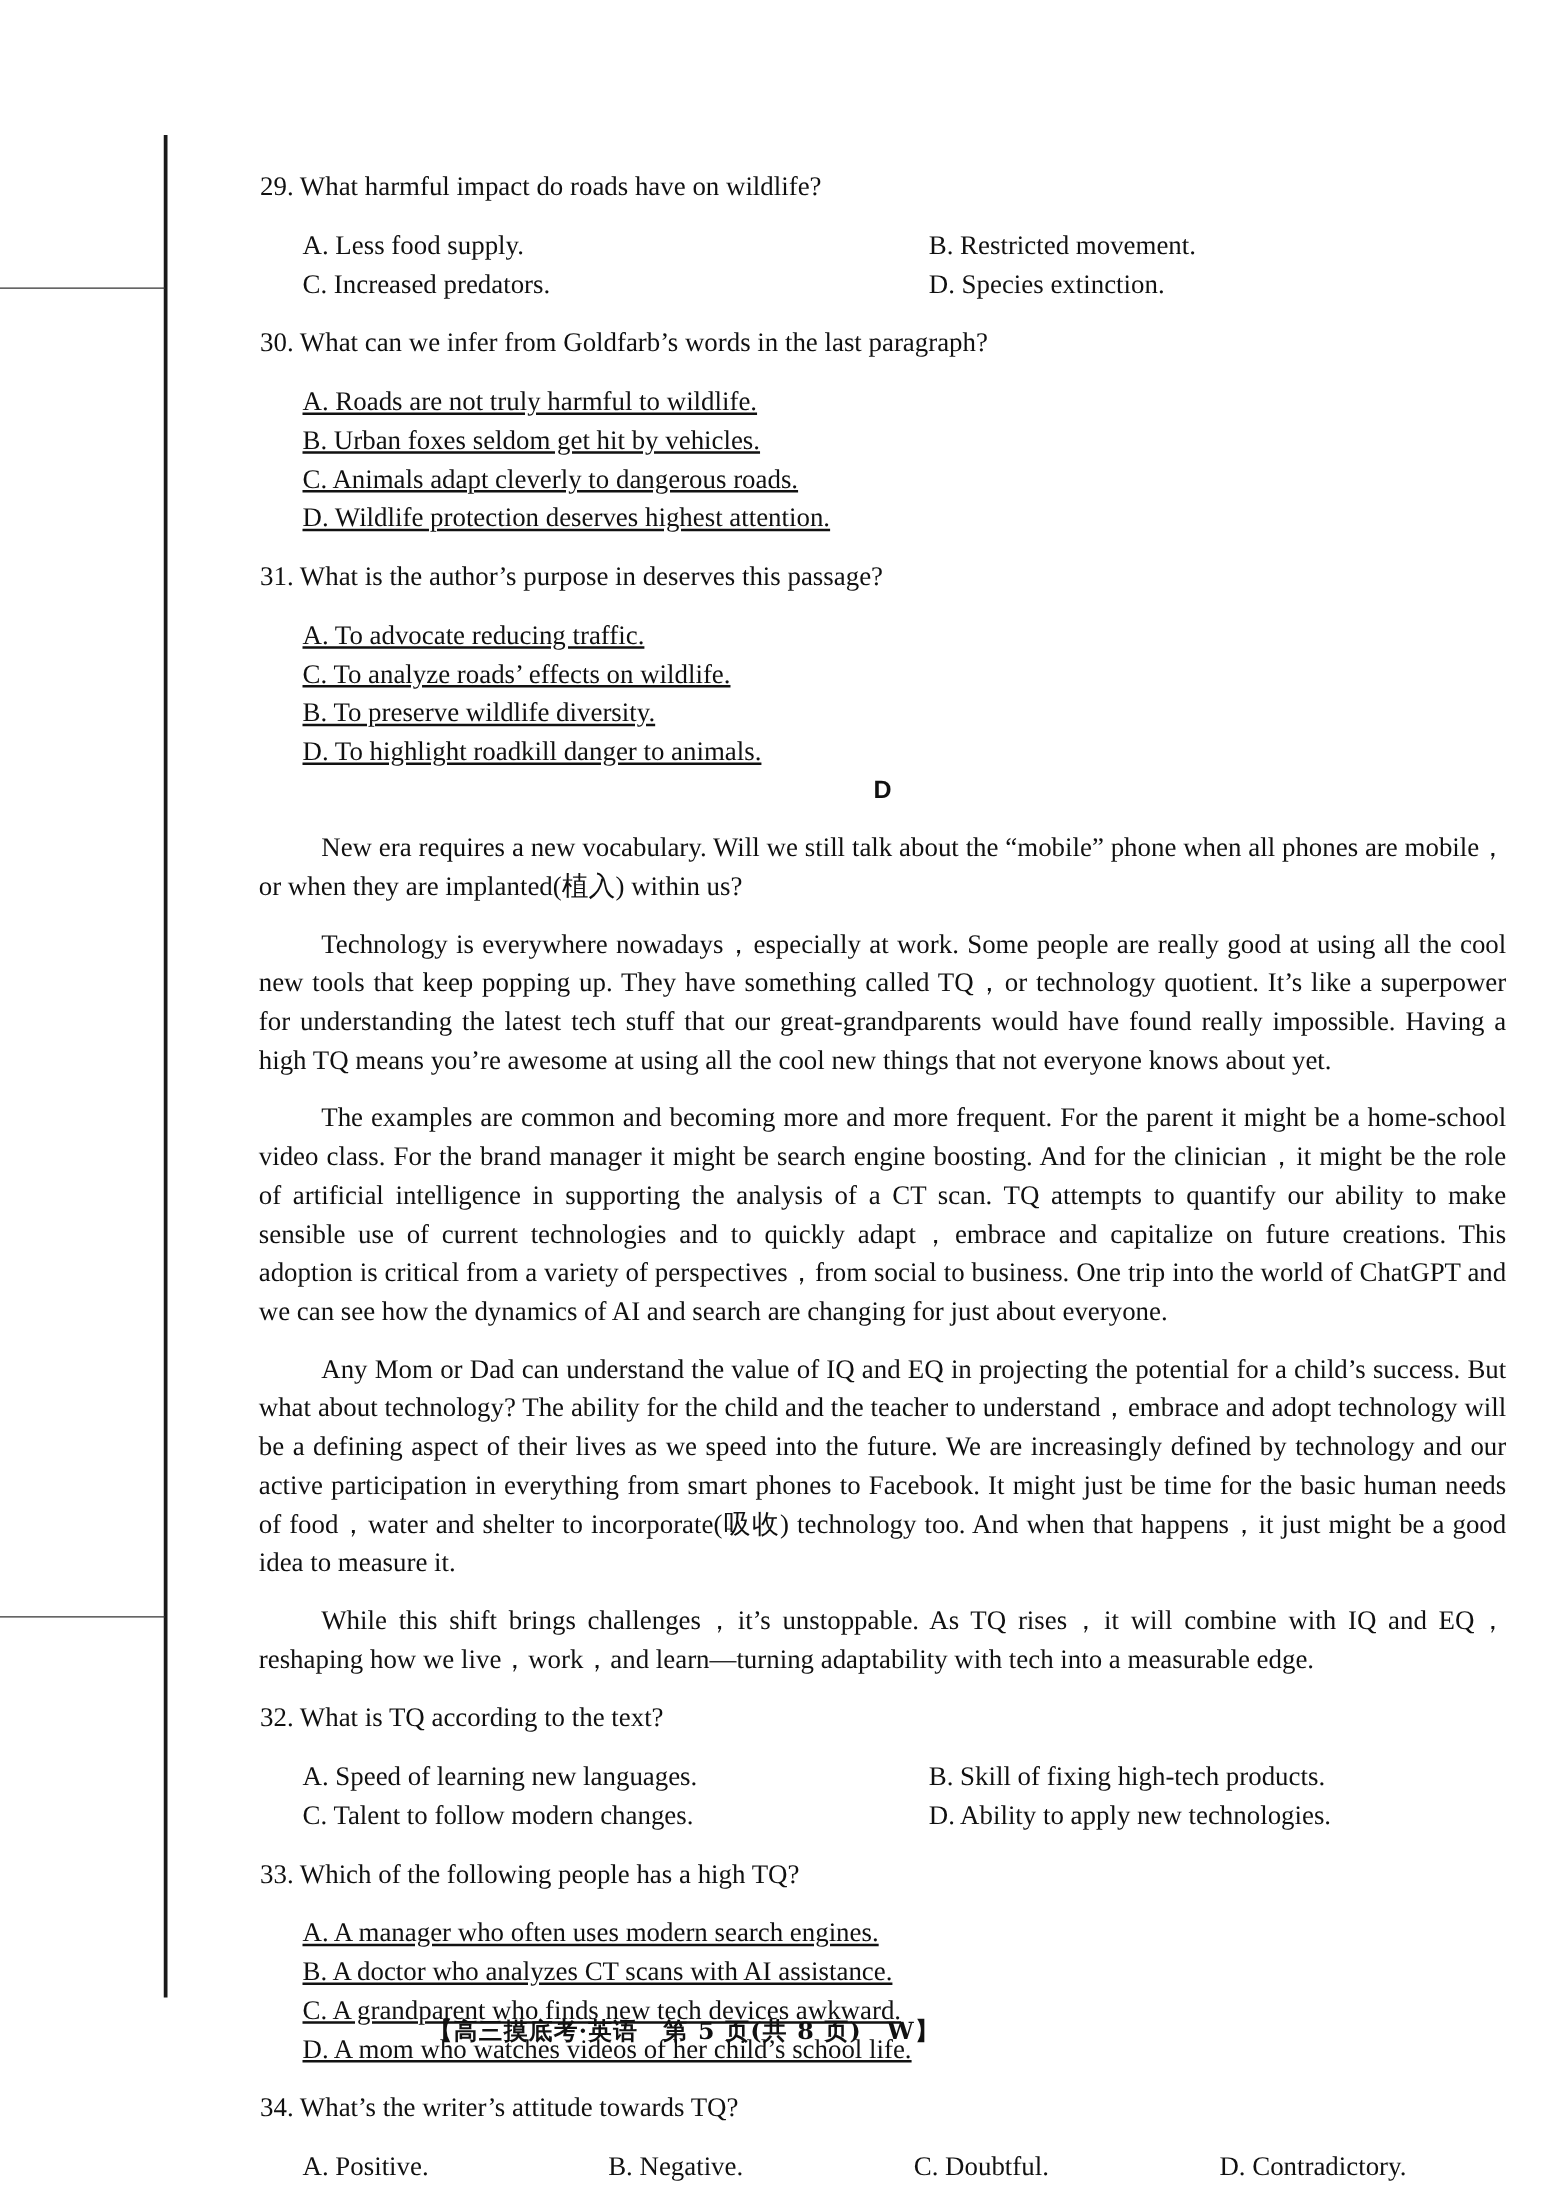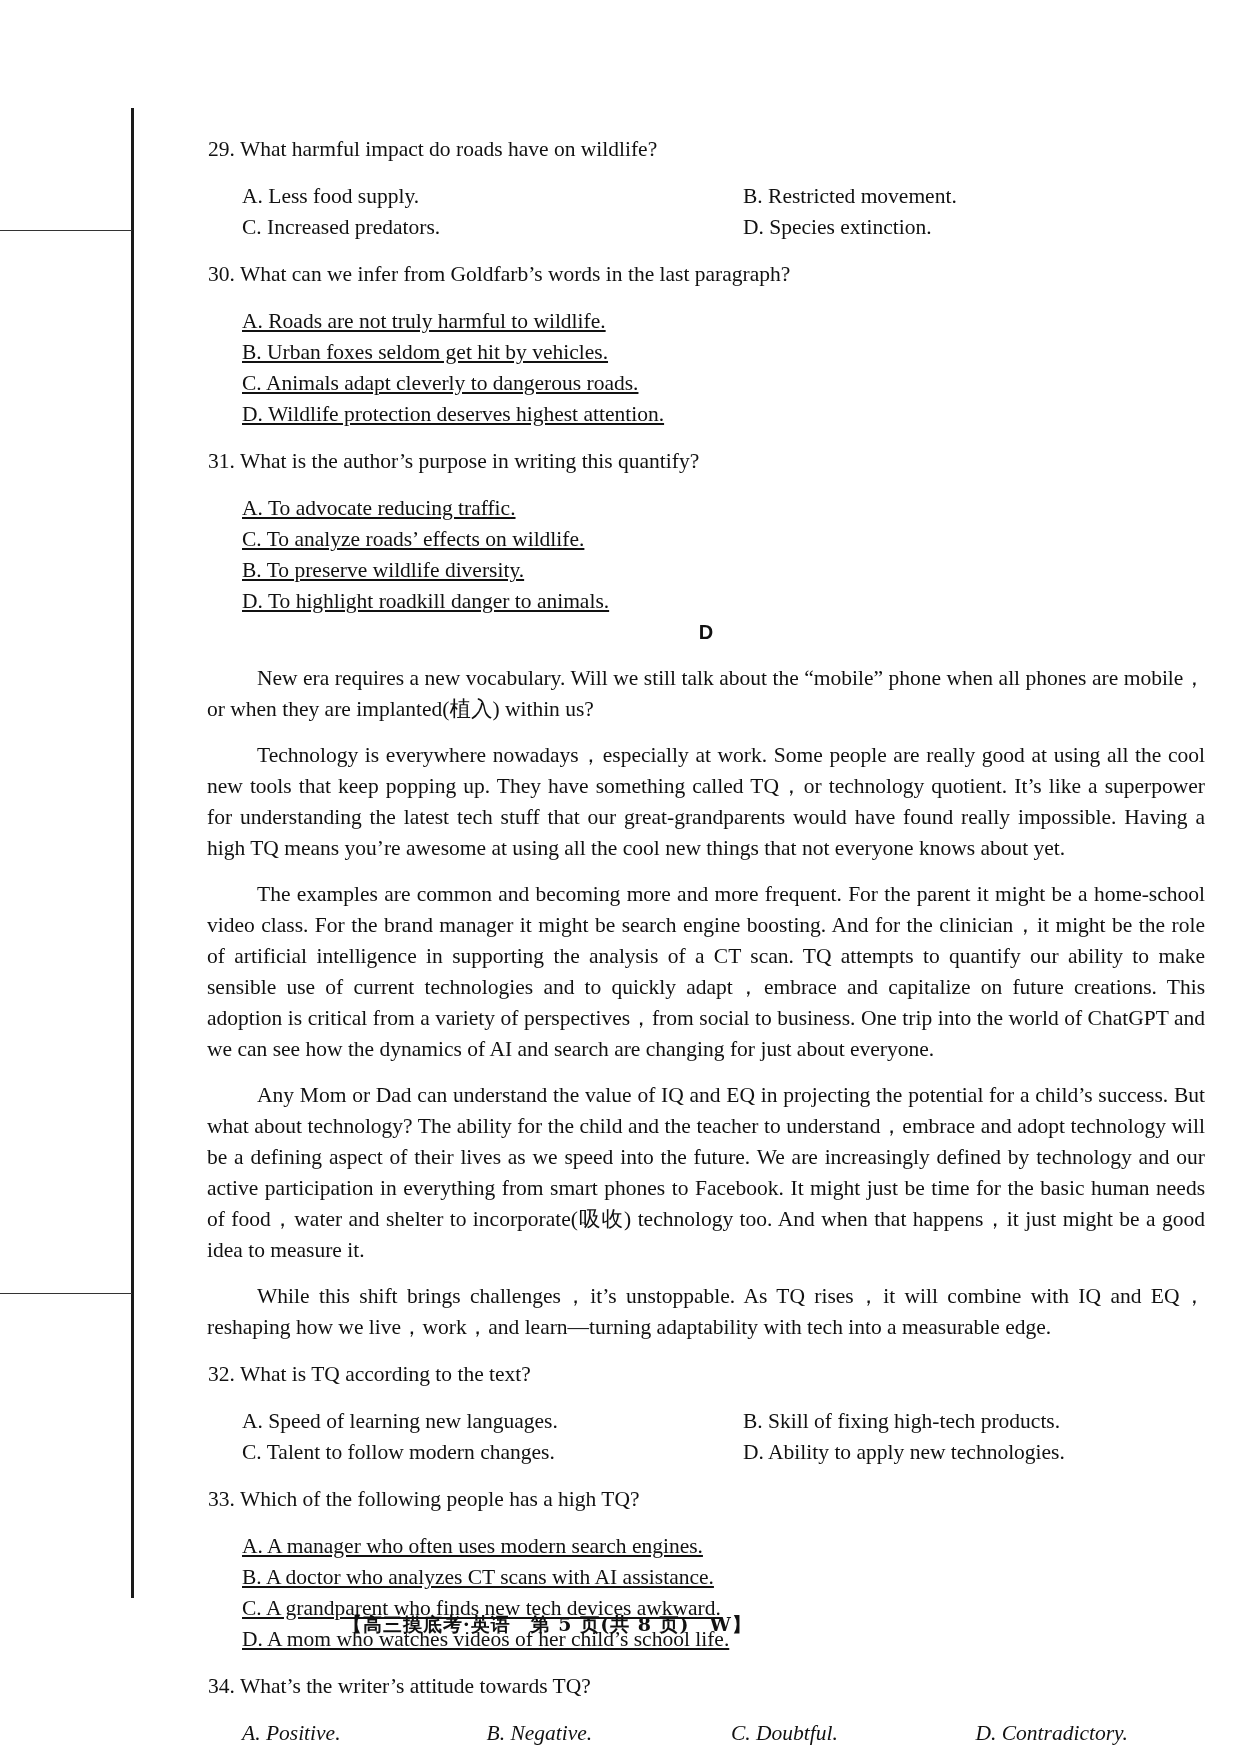--- a/index.html
+++ b/index.html
@@ -6,21 +6,21 @@
   body { width: 1241px; height: 1754px; position: relative; overflow: hidden;
          font-family: "Liberation Serif", "DejaVu Serif", serif; color: #111; }
   .vline { position: absolute; left: 131px; top: 108px; width: 3px; height: 1490px; background: #1a1a1a; }
   .hline { position: absolute; left: 0; width: 132px; height: 1px; background: #333; }
   .content { position: absolute; left: 192px; top: 118px; width: 1028px; font-size: 21.5px; line-height: 31px; }
   .q { margin: 16px; }
   .opt { padding-left: 50px; text-decoration: underline; }
   .row2 { display: flex; padding-left: 50px; gap: 24px; }
   .row2 span { width: 500px; }
   .row4 { display: flex; padding-left: 50px; }
-  .row4 span { width: 250px; font-style: italic; }
+  .row4 span { width: 250px; }
   .section { text-align: center; font-weight: bold; font-family: "Liberation Sans", sans-serif; font-size: 20px; }
   .para { text-indent: 50px; text-align: justify; margin: 15px; }
   .footer { position: absolute; top: 1612px; left: 0; width: 1095px; text-align: center;
             font-size: 19px; font-weight: bold; font-family: "DejaVu Serif", serif; letter-spacing: 1px; }
 </style>
 </head>
 <body>
 
 <div class="vline"></div>
 <div class="hline" style="top:230px;"></div>
@@ -42,21 +42,21 @@
 
   <div>
     <p class="q"><span>30.</span> <span>What can we infer from Goldfarb’s words in the last paragraph?</span></p>
     <div class="opt">A. Roads are not truly harmful to wildlife.</div>
     <div class="opt">B. Urban foxes seldom get hit by vehicles.</div>
     <div class="opt">C. Animals adapt cleverly to dangerous roads.</div>
     <div class="opt">D. Wildlife protection deserves highest attention.</div>
   </div>
 
   <div>
-    <p class="q"><span>31.</span> <span>What is the author’s purpose in writing this quantify?</span></p>
+    <p class="q"><span>31.</span> <span>What is the author’s purpose in deserves this passage?</span></p>
     <div class="opt">A. To advocate reducing traffic.</div>
     <div class="opt">C. To analyze roads’ effects on wildlife.</div>
     <div class="opt">B. To preserve wildlife diversity.</div>
     <div class="opt">D. To highlight roadkill danger to animals.</div>
   </div>
 
   <div class="section">D</div>
 
   <div>
     <p class="para">New era requires a new vocabulary. Will we still talk about the “mobile” phone when all phones are mobile，or when they are implanted(植入) within us?</p>

